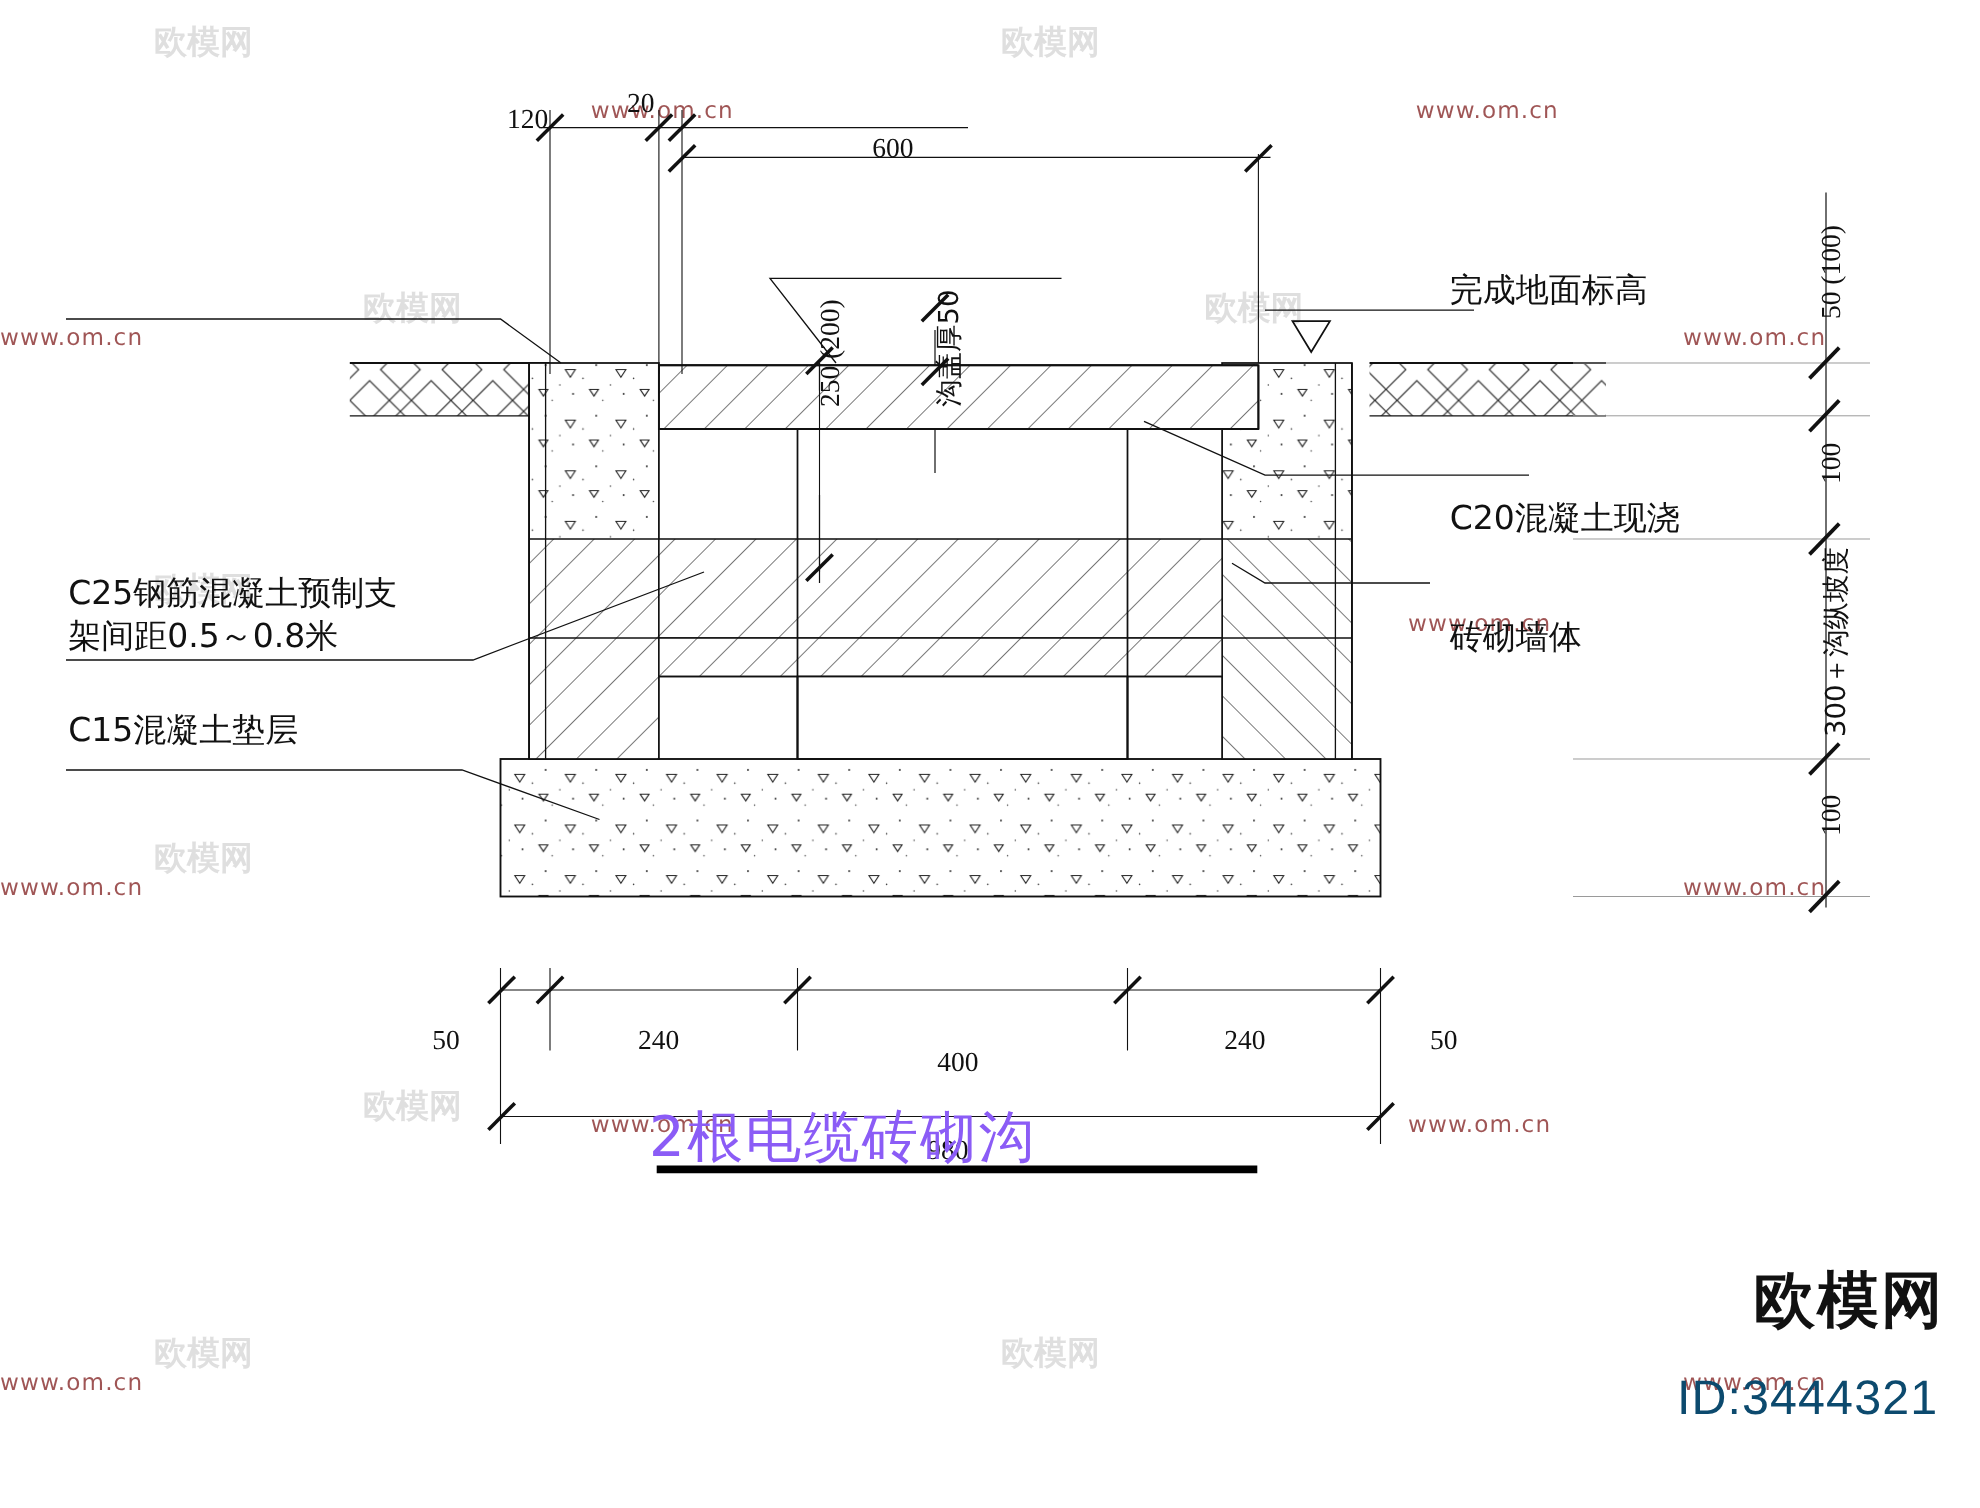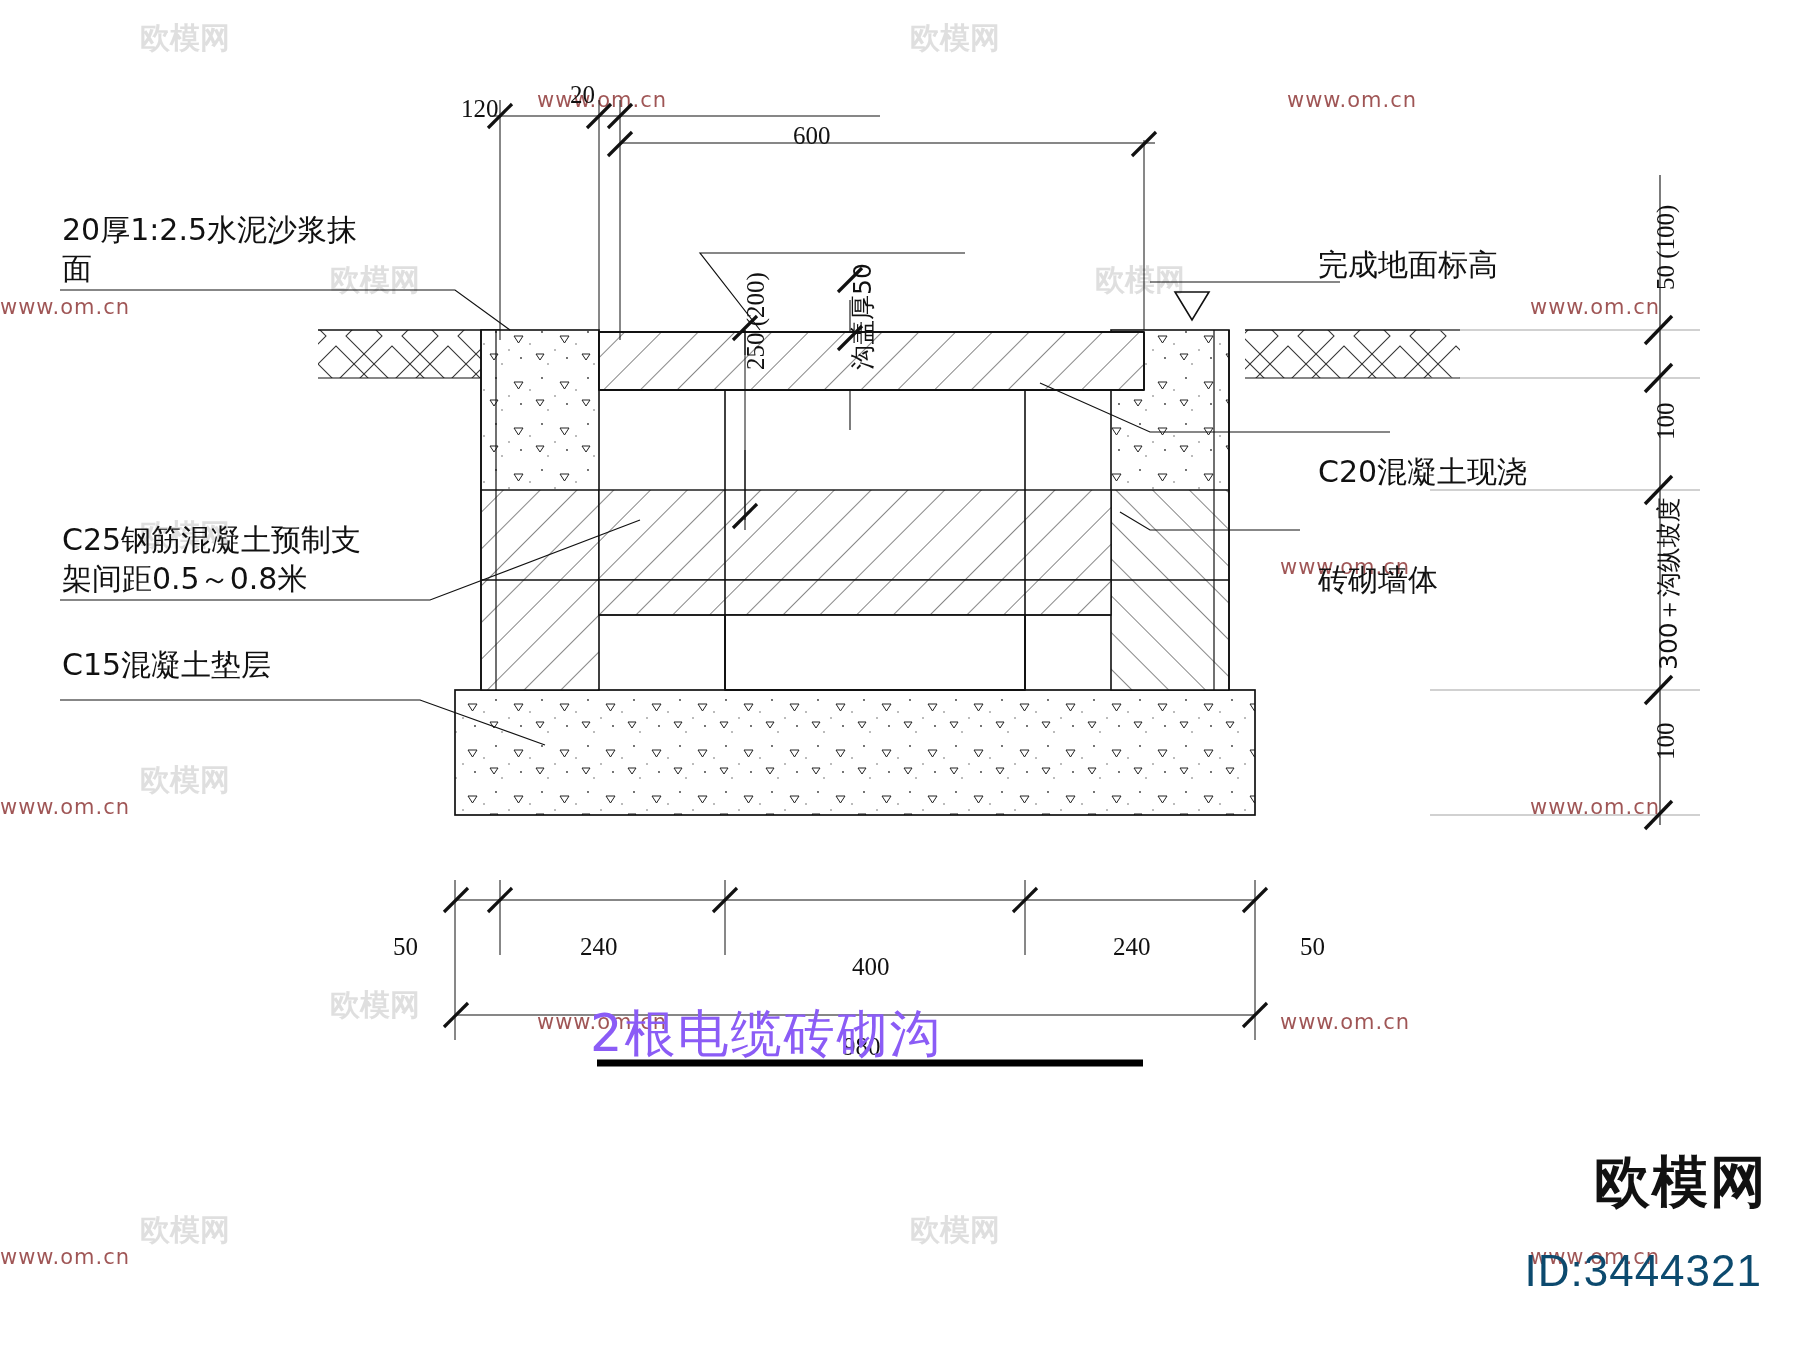--- a/index.html
+++ b/index.html
@@ -235,22 +235,20 @@
   <div class="dimtxt vert cn" style="left:1652px;top:670px;transform:rotate(-90deg);transform-origin:0 0;font-family:'DejaVu Sans',sans-serif;">300＋沟纵坡度</div>
   <div class="dimtxt vert" style="left:1652px;top:760px;transform:rotate(-90deg);transform-origin:0 0;">100</div>
 
   <div class="dimtxt" style="left:393px;top:933px;">50</div>
   <div class="dimtxt" style="left:580px;top:933px;">240</div>
   <div class="dimtxt" style="left:852px;top:933px;margin-top:20px;">400</div>
   <div class="dimtxt" style="left:1113px;top:933px;">240</div>
   <div class="dimtxt" style="left:1300px;top:933px;">50</div>
   <div class="dimtxt" style="left:843px;top:1033px;">980</div>
 
-  <div class="note" style="left:62px;top:210px;width:430px;">20厚1:2.5水泥沙浆抹
-面</div>
   <div class="note" style="left:62px;top:520px;width:440px;">C25钢筋混凝土预制支
 架间距0.5～0.8米</div>
   <div class="note" style="left:62px;top:645px;width:420px;">C15混凝土垫层</div>
 
 
   <div class="note" style="left:1318px;top:245px;">完成地面标高</div>
   <div class="note" style="left:1318px;top:452px;">C20混凝土现浇</div>
   <div class="note" style="left:1318px;top:560px;">砖砌墙体</div>
 
   <div class="title" style="left:590px;top:1000px;">2根电缆砖砌沟</div>

